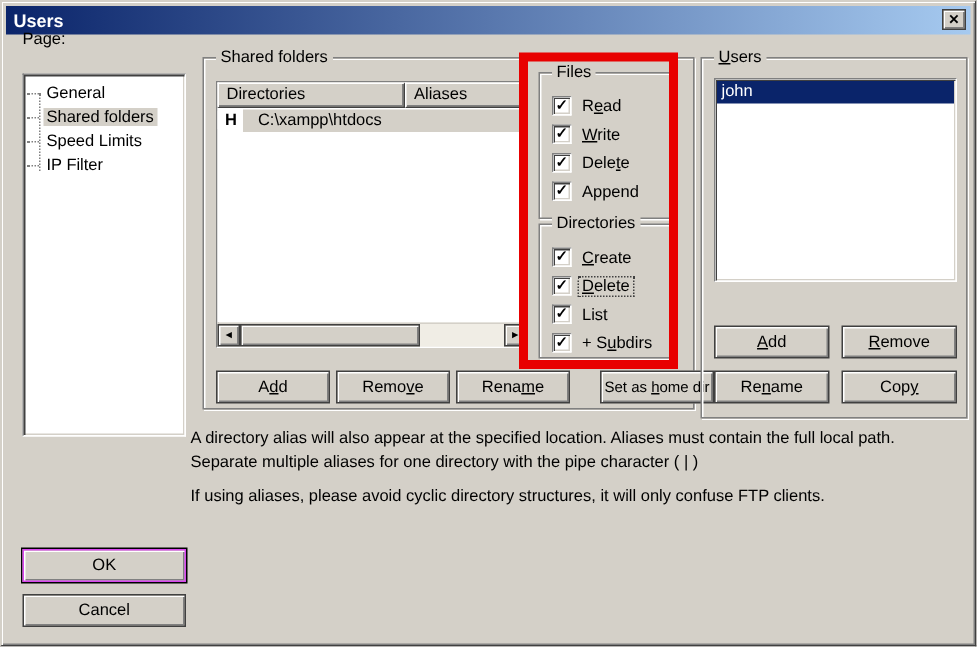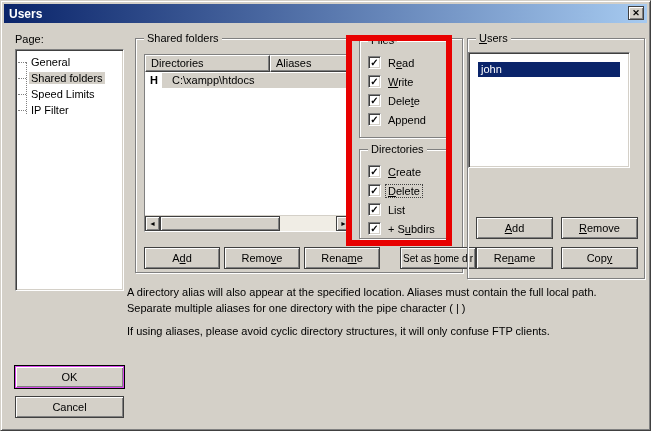--- a/index.html
+++ b/index.html
@@ -98,21 +98,21 @@
 
 <div class="dialog">
 
   <div class="titlebar">
     <span>Users</span>
     <div class="closebtn">
       <span>✕</span>
     </div>
   </div>
 
-  <div class="label" style="left:14px; top:32px;">Page:</div>
+  <div class="label" style="left:14px; top:19px;">Page:</div>
   <div class="pagelist sunken">
     <div class="treeline"></div>
     <div class="treeitem">
       <span class="tlabel">General</span>
     </div>
     <div class="treeitem selected">
       <span class="tlabel">Shared folders</span>
     </div>
     <div class="treeitem">
       <span class="tlabel">Speed Limits</span>
@@ -155,21 +155,21 @@
       <span><span>Remo</span><u>v</u><span>e</span></span>
     </div>
     <div class="btn" style="left:168px; top:208px; width:76px;">
       <span><span>Rena</span><u>m</u><span>e</span></span>
     </div>
     <div class="btn" style="left:264px; top:208px; width:76px; font-size:10px;">
       <span><span>Set as </span><u>h</u><span>ome dir</span></span>
     </div>
   </div>
 
-  <div class="group" style="left:358px; top:39px; width:90px; height:98px;">
+  <div class="group" style="left:358px; top:47px; width:90px; height:98px;">
     <span class="grouplabel">Files</span>
     <div class="cbrow" style="top:13px;">
       <span class="cbox">
           <span>✓</span>
         </span>
       <span class="cblabel"><span>R</span><u>e</u><span>ad</span></span>
     </div>
     <div class="cbrow" style="top:32px;">
       <span class="cbox">
           <span>✓</span>
@@ -215,21 +215,21 @@
           <span>✓</span>
         </span>
       <span class="cblabel"><span>+ S</span><u>u</u><span>bdirs</span></span>
     </div>
   </div>
 
   <div class="annot"></div>
 
   <div class="group" style="left:466px; top:37px; width:178px; height:241px;">
     <span class="grouplabel"><span></span><u>U</u><span>sers</span></span>
-    <div class="sunken" style="position:absolute; left:0; top:13px; width:162px; height:116px; padding:9px;">
+    <div class="sunken" style="position:absolute; left:8px; top:13px; width:162px; height:136px; padding:1px;">
       <div class="userrow selected">john</div>
     </div>
     <div class="btn" style="left:8px; top:178px; width:77px;">
       <span><span></span><u>A</u><span>dd</span></span>
     </div>
     <div class="btn" style="left:93px; top:178px; width:77px;">
       <span><span></span><u>R</u><span>emove</span></span>
     </div>
     <div class="btn" style="left:8px; top:208px; width:77px;">
       <span><span>Re</span><u>n</u><span>ame</span></span>

